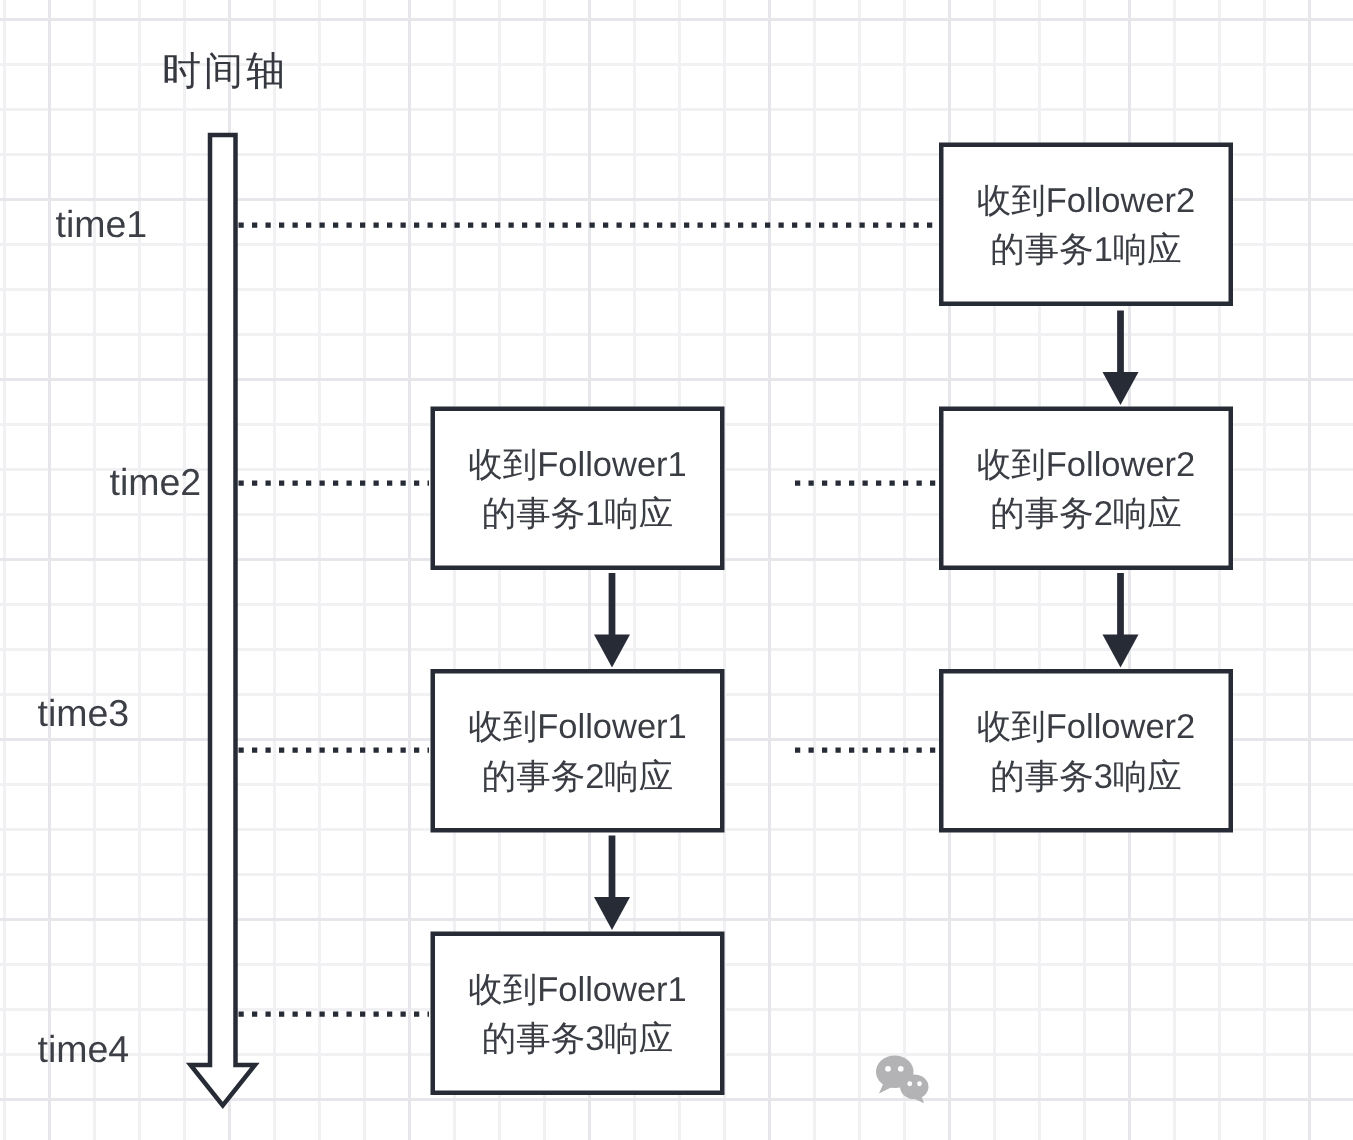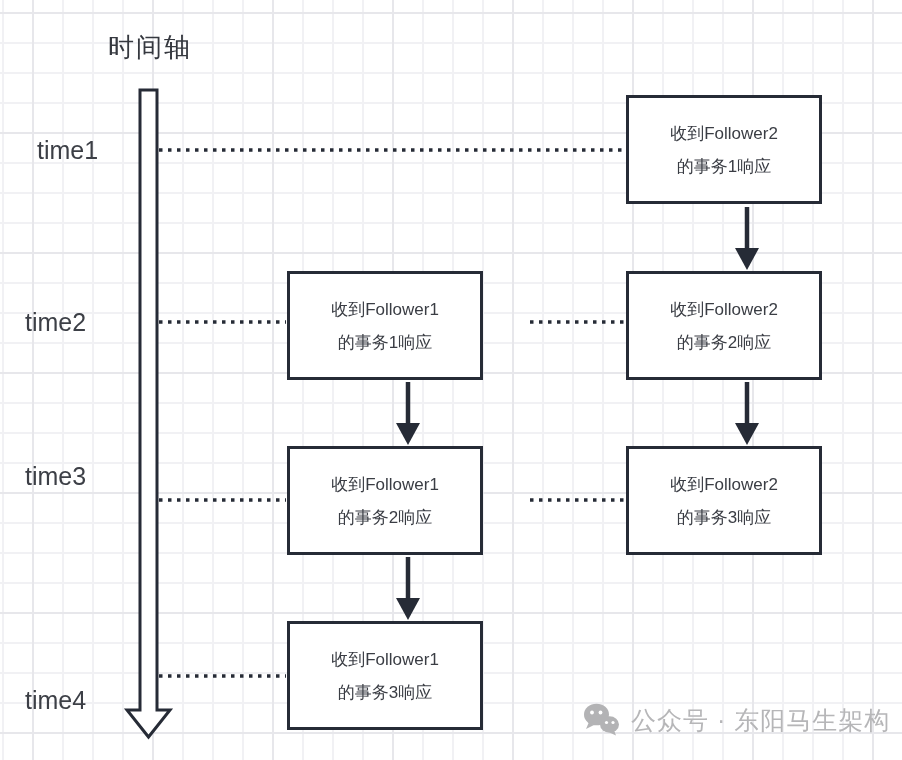--- a/index.html
+++ b/index.html
@@ -37,35 +37,35 @@
   }
 
   .time-label {
     position: absolute;
     left: 25px;
     width: 80px;
     font-size: 25px;
     color: #3c3f46;
   }
   .time-label.t1 { top: 136px; margin-left: 12px; }
-  .time-label.t2 { top: 308px; }
+  .time-label.t2 { top: 308px; margin-left: 48px; }
   .time-label.t3 { top: 462px; }
   .time-label.t4 { top: 662px; margin-top: 24px; }
 
   .node {
     position: absolute;
     width: 196px;
     height: 109px;
     background: #ffffff;
     border: 3px solid #262b36;
     display: flex;
     align-items: center;
     justify-content: center;
     text-align: center;
-    font-size: 17px;
+    font-size: 23px;
     line-height: 33px;
     color: #3a3d44;
     white-space: pre-line;
   }
   .node.f2t1 { left: 626px; top: 95px; }
   .node.f1t1 { left: 287px; top: 271px; }
   .node.f2t2 { left: 626px; top: 271px; }
   .node.f1t2 { left: 287px; top: 446px; }
   .node.f2t3 { left: 626px; top: 446px; }
   .node.f1t3 { left: 287px; top: 621px; }
@@ -149,16 +149,15 @@
         <ellipse cx="26.5" cy="21.5" rx="9.5" ry="8.2"></ellipse>
         <path d="M31 27 L33 32.5 L26.5 29.5 Z"></path>
       </g>
       <g fill="#ffffff">
         <circle cx="9" cy="9.5" r="1.9"></circle>
         <circle cx="17.5" cy="9.5" r="1.9"></circle>
         <circle cx="23.5" cy="19.5" r="1.6"></circle>
         <circle cx="30" cy="19.5" r="1.6"></circle>
       </g>
     </svg>
-    <span class="watermark-text">公众号 · 东阳马生架构</span>
   </div>
 
 </div>
 
 </body></html>

